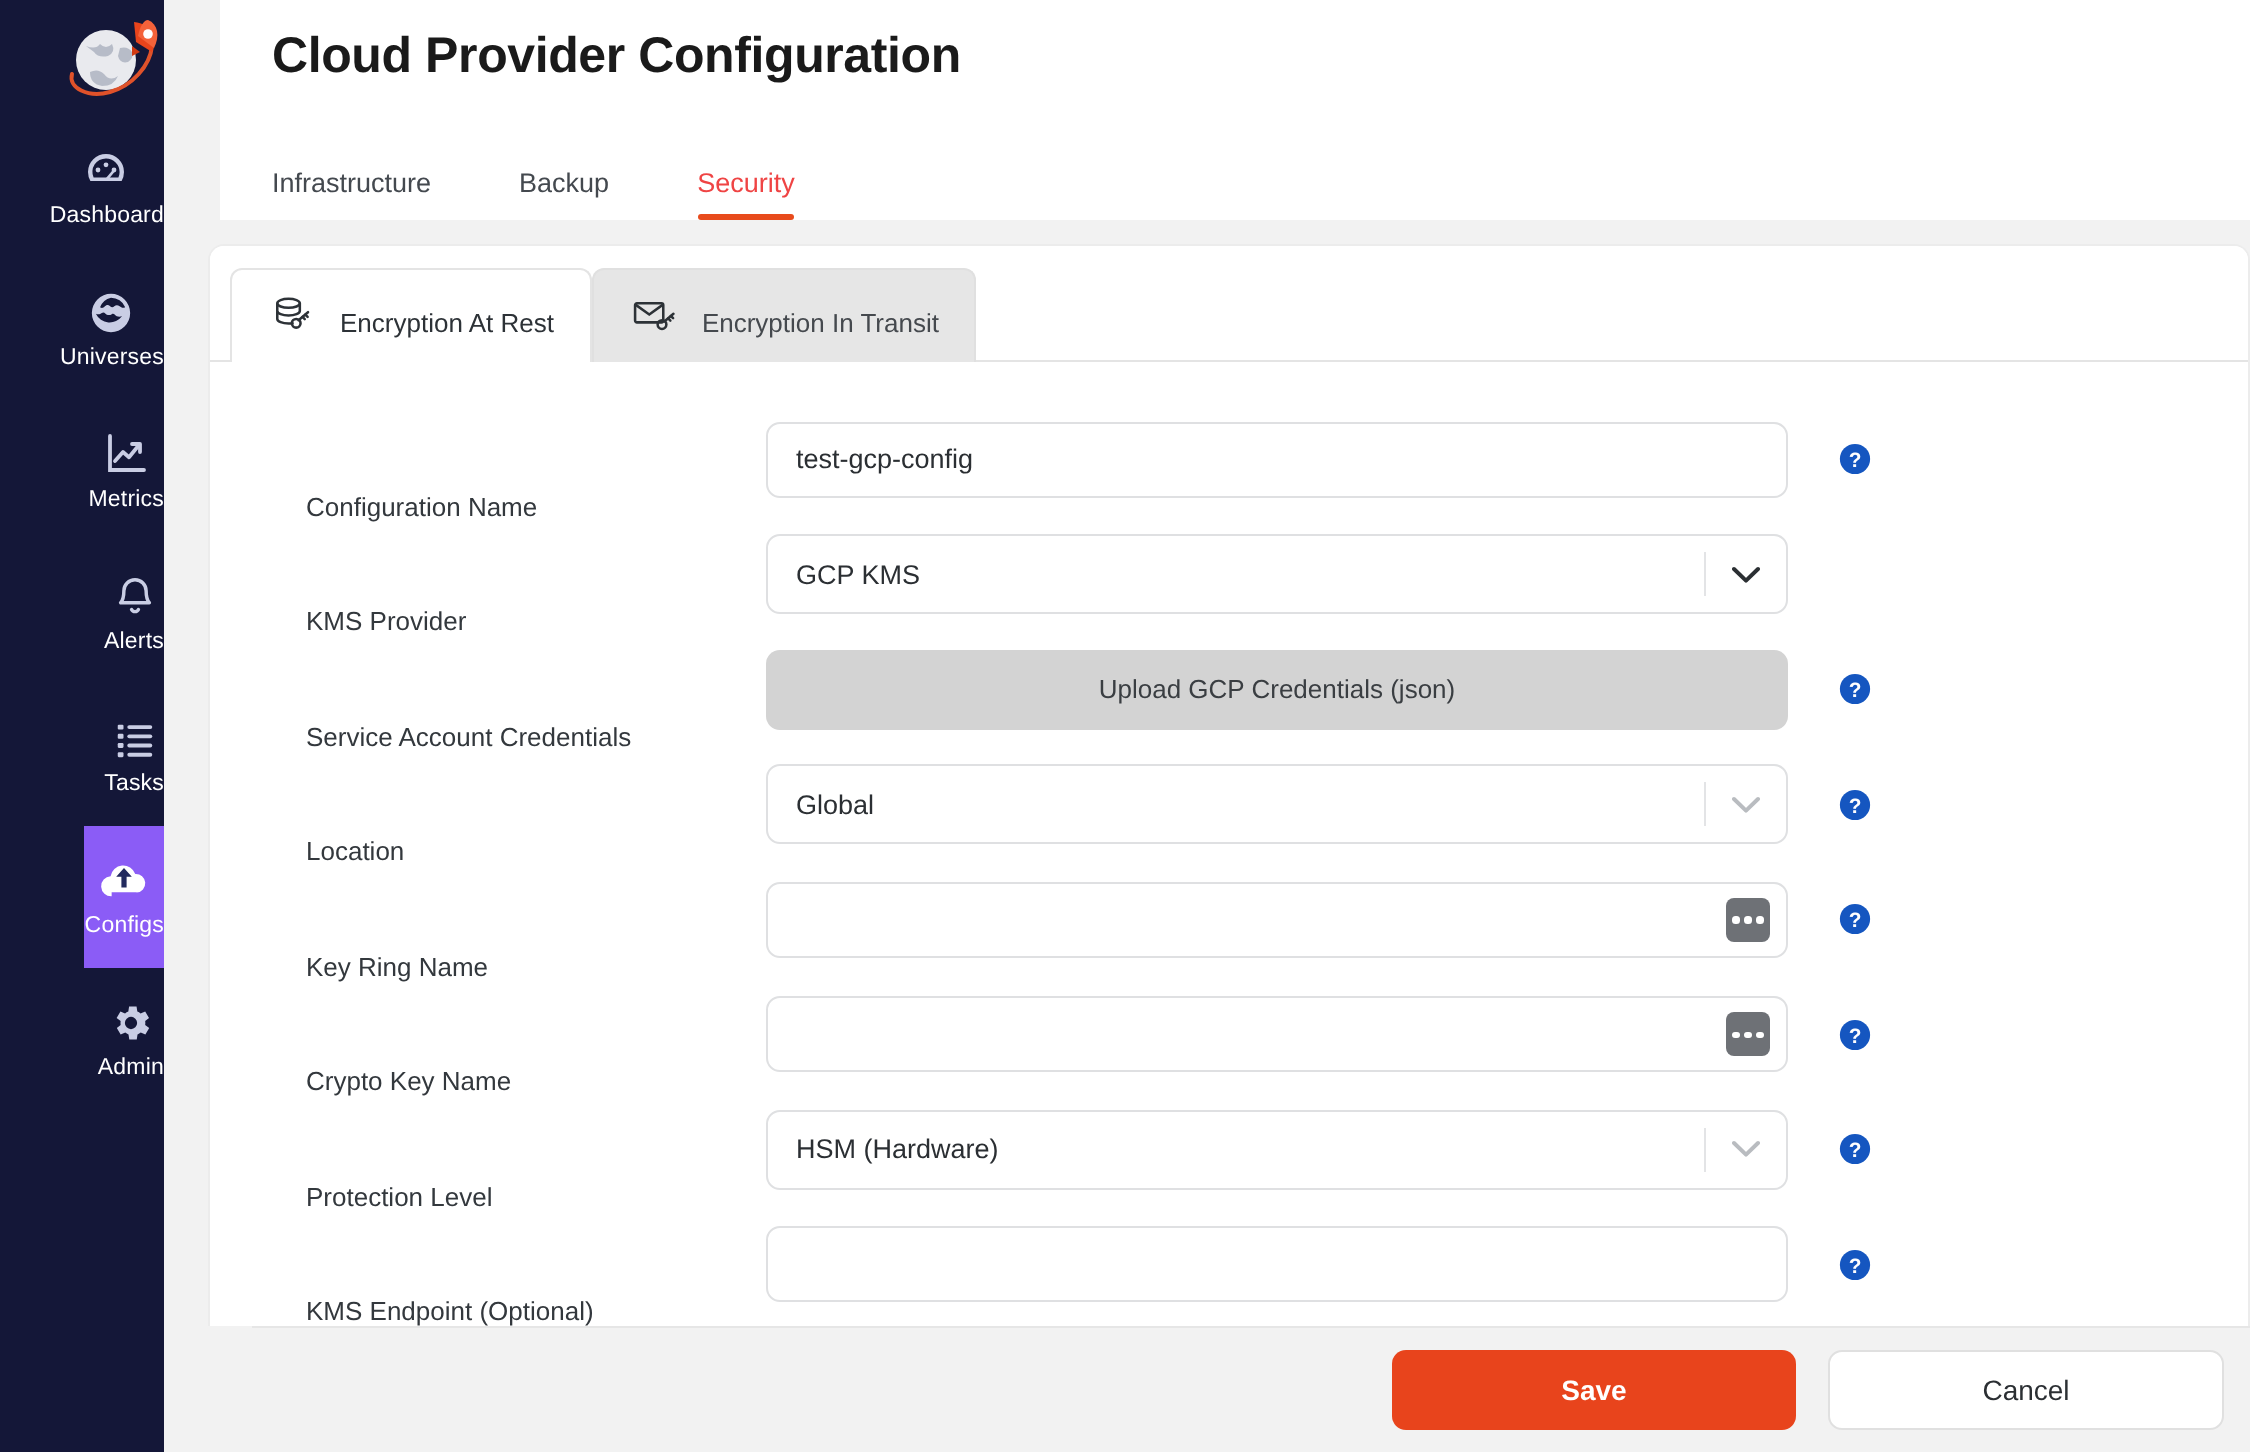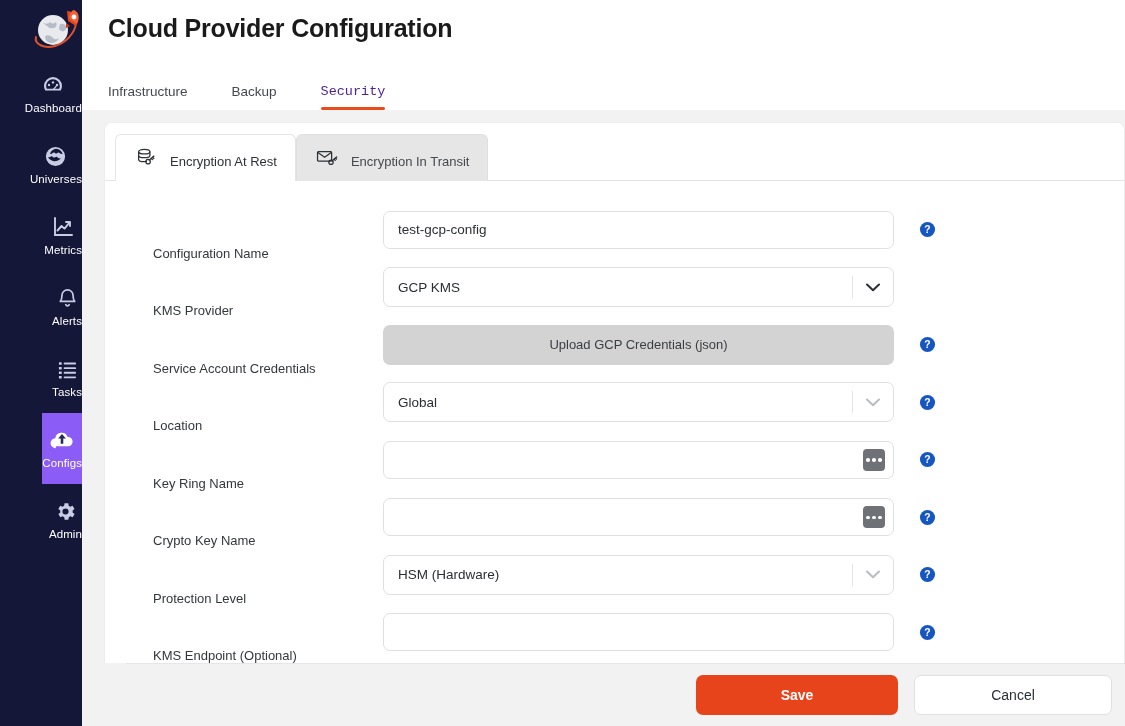--- a/index.html
+++ b/index.html
@@ -79,20 +79,21 @@
     flex-direction: column;
   }
 
   .topbar {
     background: #ffffff;
     padding: 0 0 0 26px;
     flex: 0 0 110px;
     display: flex;
     flex-direction: column;
     justify-content: flex-start;
+    margin-left: 28px;
   }
 
   .page-title {
     font-size: 25px;
     font-weight: bold;
     color: #1a1a1a;
     letter-spacing: -0.2px;
     margin-top: 14px;
     margin-bottom: 0;
   }
@@ -106,21 +107,21 @@
   }
   .tab {
     font-size: 13.5px;
     color: #44494f;
     padding: 0 22px 12px 0;
     margin-right: 22px;
     cursor: pointer;
     position: relative;
     line-height: 1;
   }
-  .tab.active { color: #4c1d95; font-family: Liberation Mono, monospace; }
+  .tab.active { color: #ef4444; }
   .tab.active::after {
     content: "";
     position: absolute;
     left: 0; right: 22px; bottom: 0;
     height: 3px;
     background: #e84b1c;
     border-radius: 2px;
   }
 
   .content-area {

